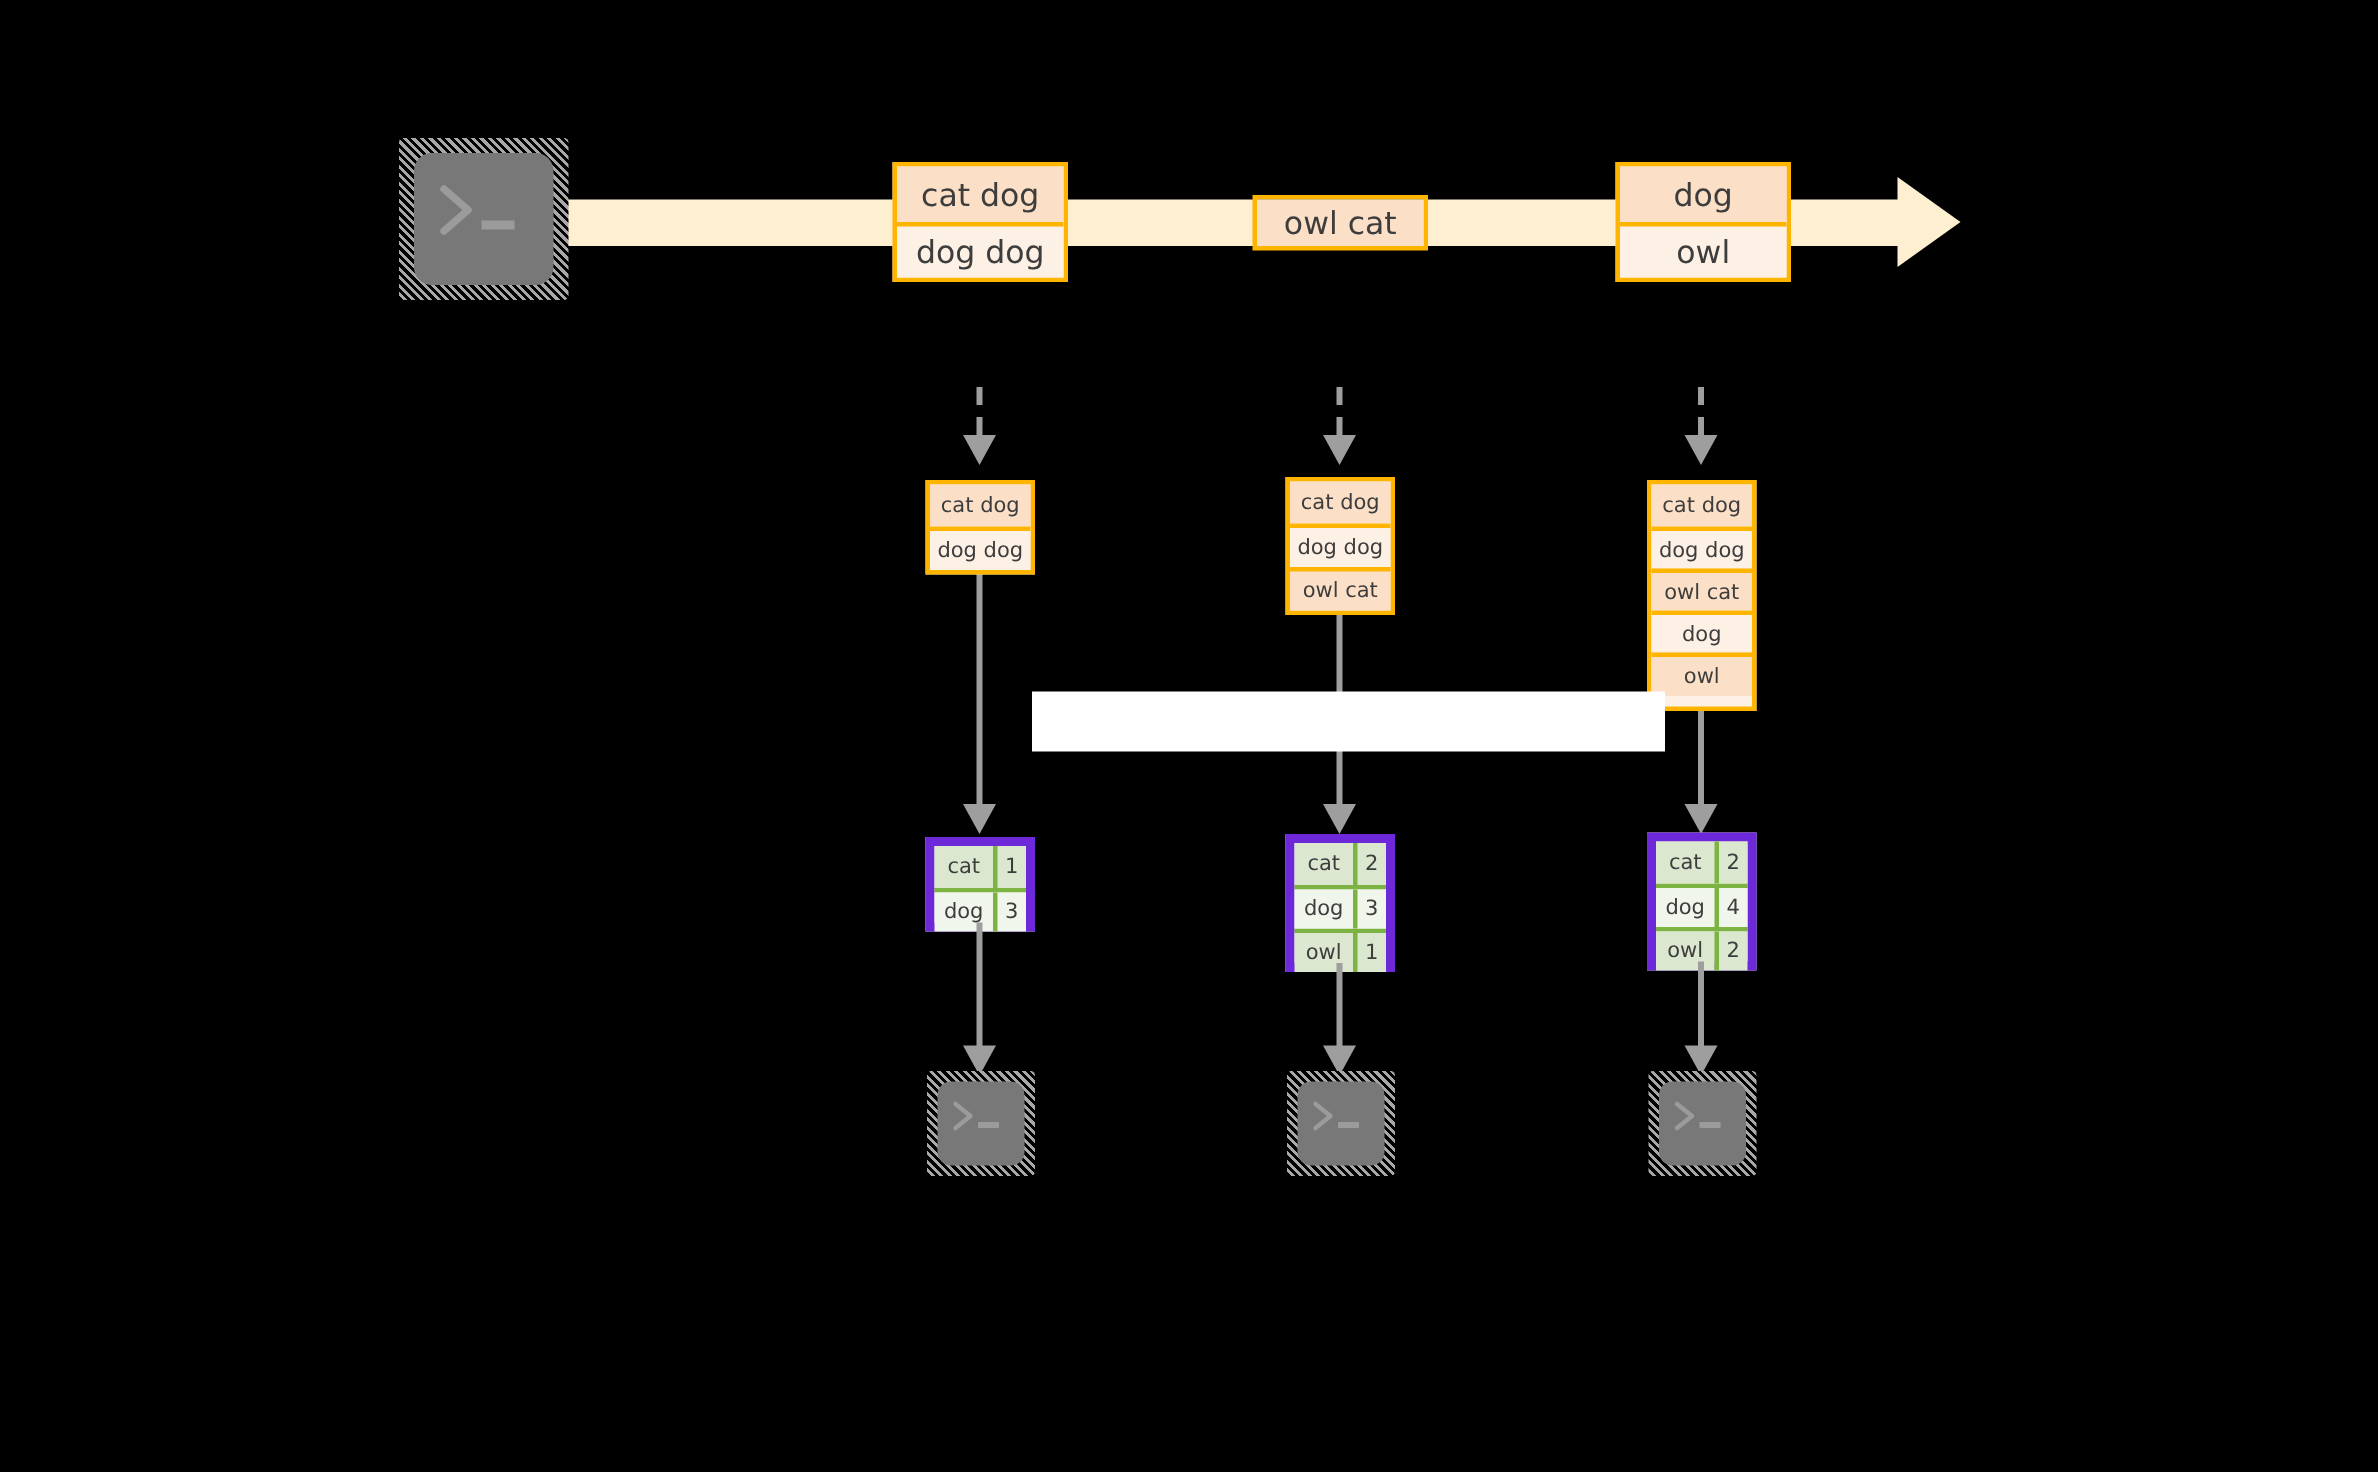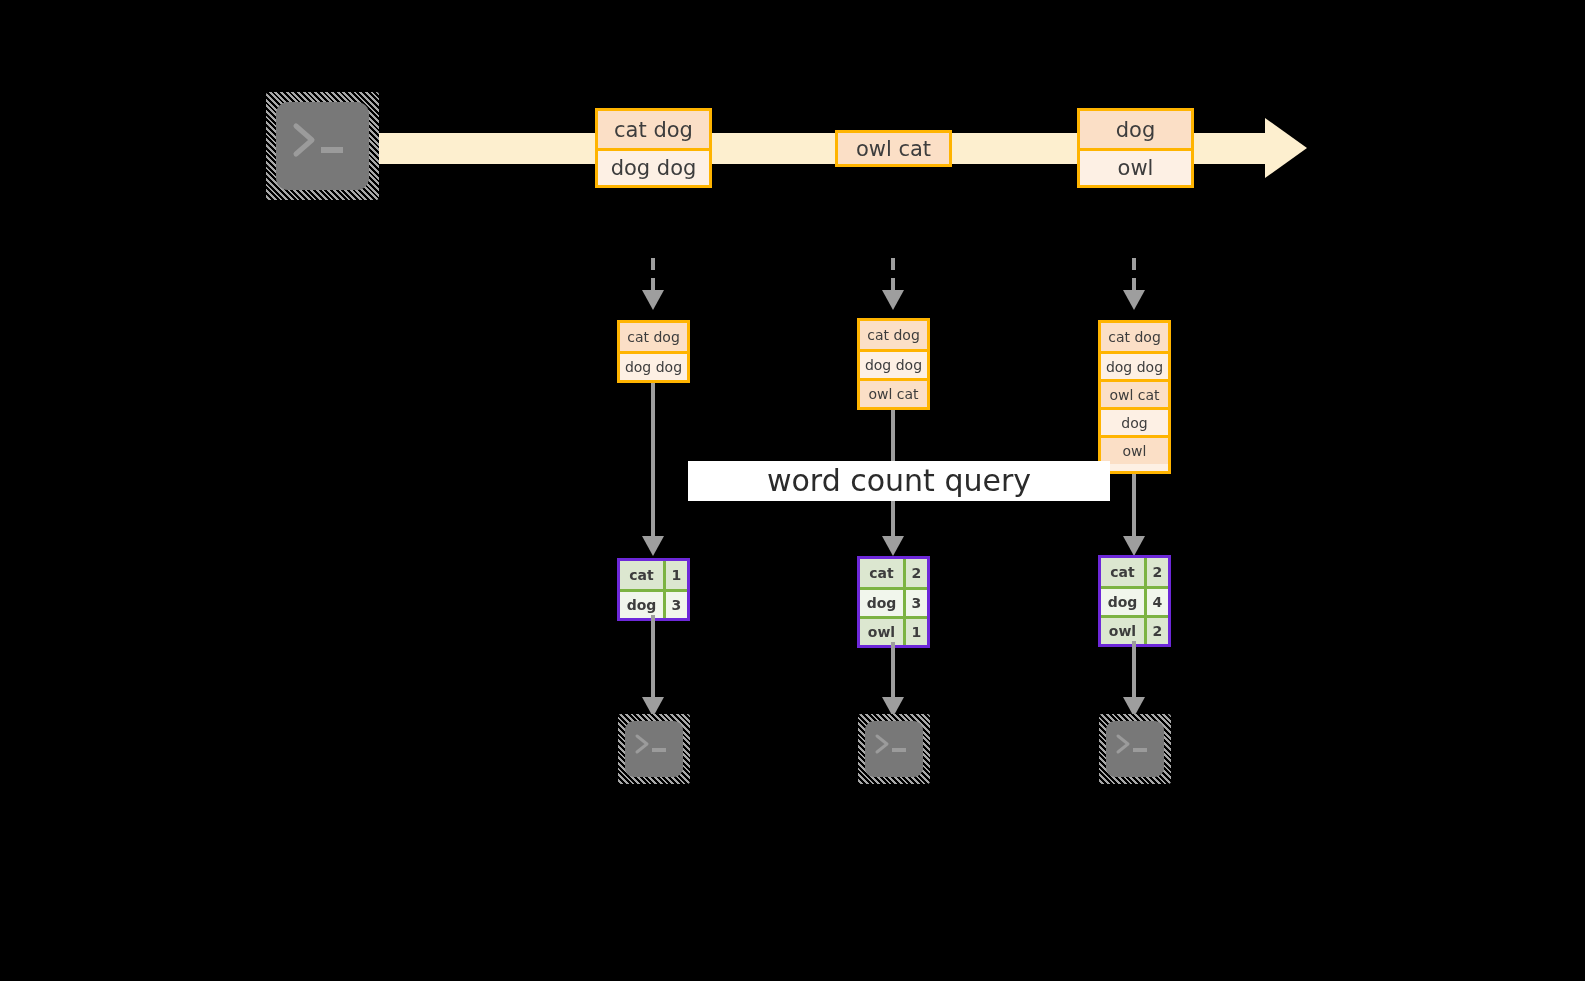--- a/index.html
+++ b/index.html
@@ -25,22 +25,22 @@
   
   .obox{position:absolute;box-sizing:border-box;border:3px solid #FFB400;
         background:#FDF0E4;}
   .orow{box-sizing:border-box;display:flex;align-items:center;
         justify-content:center;color:#3d3d3d;white-space:nowrap;}
   .orow.alt{background:#FBDFC6;}
   .orow.lite{background:#FDF0E4;}
   .orow.sep{border-top:3px solid #FFB400;}
 
   
-  .gbox{position:absolute;box-sizing:border-box;border:3px solid #6d28d9;
-        background:#F1F6EC;font-weight:bold;}
+  .gbox{position:absolute;box-sizing:border-box;border:6px solid #6d28d9;
+        background:#F1F6EC;}
   .grow{display:flex;box-sizing:border-box;}
   .grow.sep{border-top:3px solid #7CB342;}
   .gcell{box-sizing:border-box;display:flex;align-items:center;
          justify-content:center;color:#3d3d3d;white-space:nowrap;}
   .gcell.k{}
   .gcell.v{border-left:3px solid #7CB342;}
   .grow.shade .gcell{background:#DCE7D0;}
   .grow.plain .gcell{background:#F1F6EC;}
 
   
@@ -196,15 +196,14 @@
   <div class="term" style="left:1099px;top:714px;width:72px;height:70px;">
     <div class="hatch"></div>
     <div class="face" style="left:7px;top:7px;width:58px;height:56px;border-radius:9px;"></div>
     <svg width="72" height="70" viewBox="0 0 72 70">
       <path d="M19 22 L29 30 L19 38" fill="none" stroke="#9b9b9b" stroke-width="3" stroke-linecap="round" stroke-linejoin="round"></path>
       <rect x="34" y="34" width="14" height="4" fill="#9b9b9b"></rect>
     </svg>
   </div>
 
   <div class="band" style="left:688px;top:461px;width:422px;height:40px;"></div>
-  <div class="band-label" style="left:688px;top:459px;width:422px;height:42px;font-size:30px;">word count query</div>
 
 </div>
 
 </body></html>

